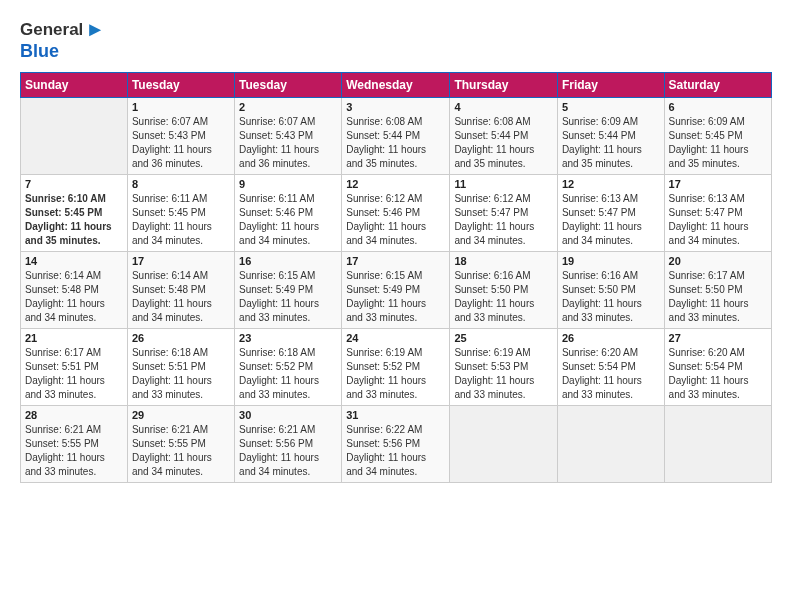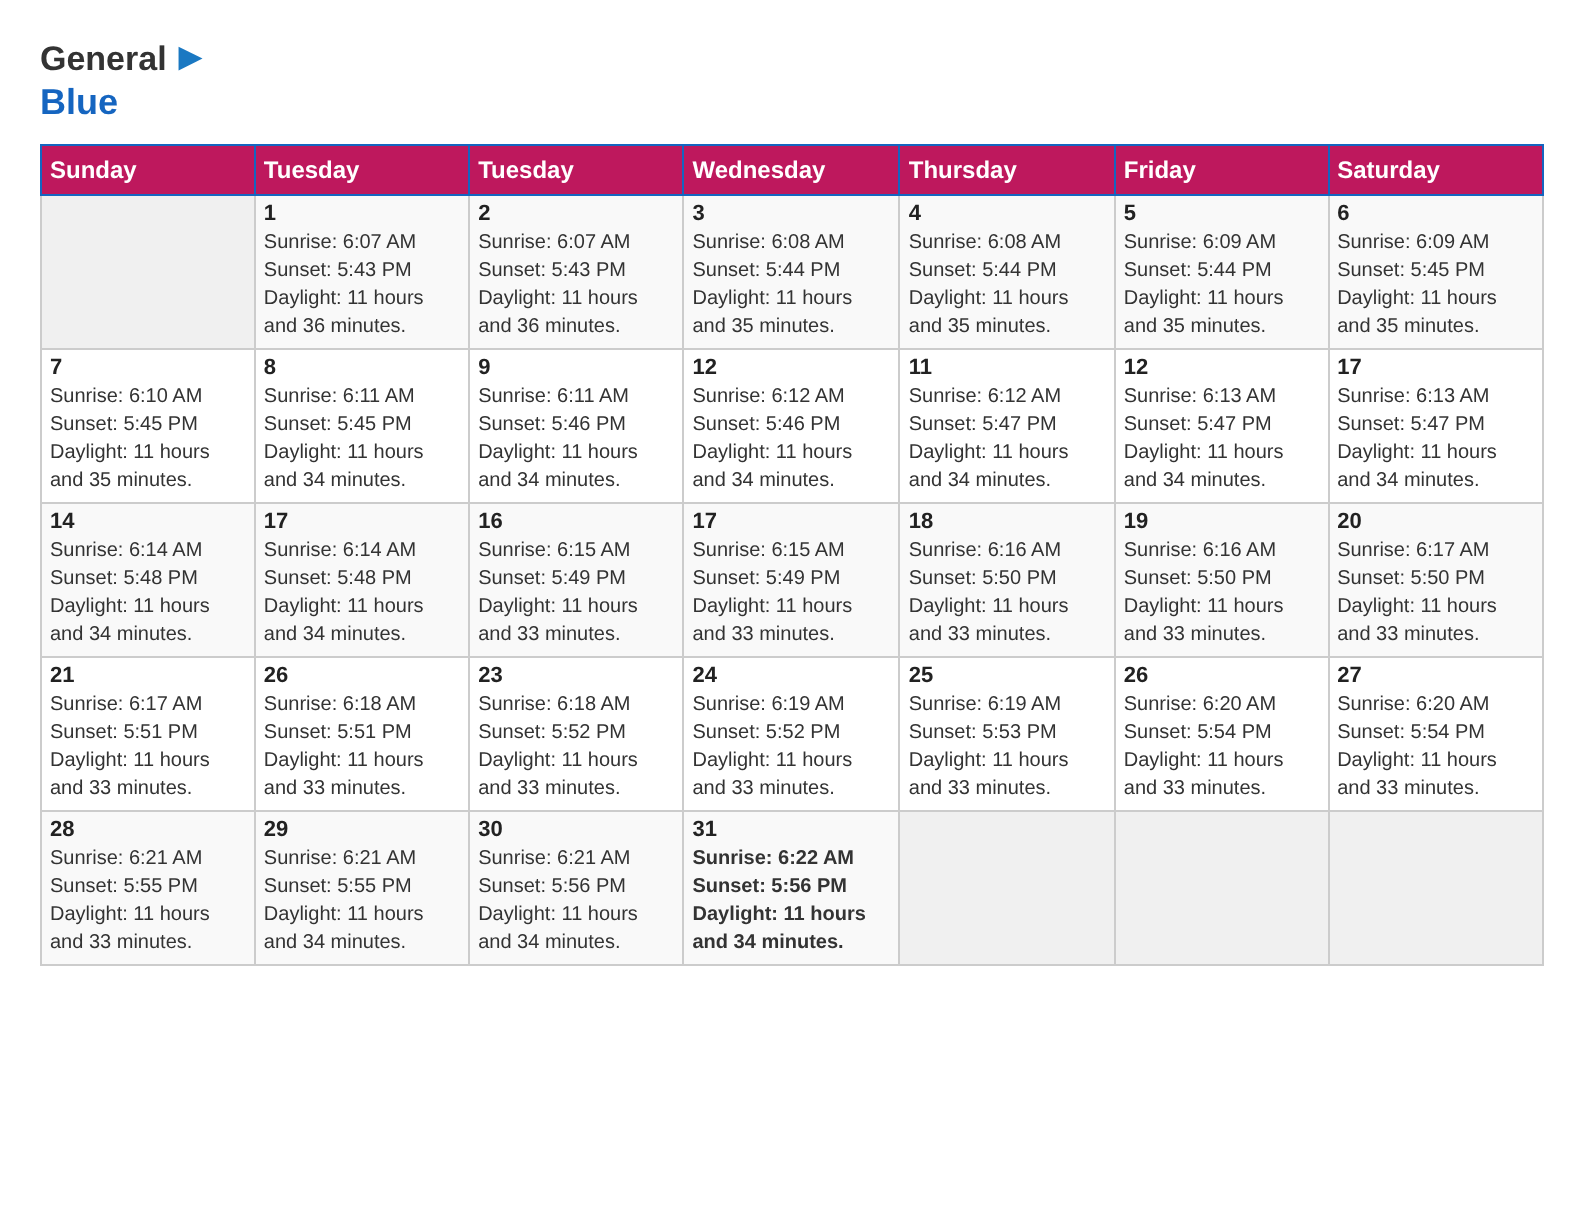--- a/index.html
+++ b/index.html
@@ -163,21 +163,21 @@
             <div class="day-num">6</div>
             <div class="day-info" style="white-space: pre-line;">Sunrise: 6:09 AM
 Sunset: 5:45 PM
 Daylight: 11 hours
 and 35 minutes.</div>
           </td>
         </tr>
         <tr>
           <td>
             <div class="day-num">7</div>
-            <div class="day-info" style="white-space: pre-line;">Sunrise: 6:10 AM
+            <div class="day-info" style="white-space: pre-line; font-weight: bold;">Sunrise: 6:10 AM
 Sunset: 5:45 PM
 Daylight: 11 hours
 and 35 minutes.</div>
           </td>
           <td>
             <div class="day-num">8</div>
             <div class="day-info" style="white-space: pre-line;">Sunrise: 6:11 AM
 Sunset: 5:45 PM
 Daylight: 11 hours
 and 34 minutes.</div>
@@ -337,21 +337,21 @@
           </td>
           <td>
             <div class="day-num">30</div>
             <div class="day-info" style="white-space: pre-line;">Sunrise: 6:21 AM
 Sunset: 5:56 PM
 Daylight: 11 hours
 and 34 minutes.</div>
           </td>
           <td>
             <div class="day-num">31</div>
-            <div class="day-info" style="white-space: pre-line; font-weight: bold;">Sunrise: 6:22 AM
+            <div class="day-info" style="white-space: pre-line;">Sunrise: 6:22 AM
 Sunset: 5:56 PM
 Daylight: 11 hours
 and 34 minutes.</div>
           </td>
           <td class="empty-cell"></td>
           <td class="empty-cell"></td>
           <td class="empty-cell"></td>
         </tr>
       </tbody>
   </table>

